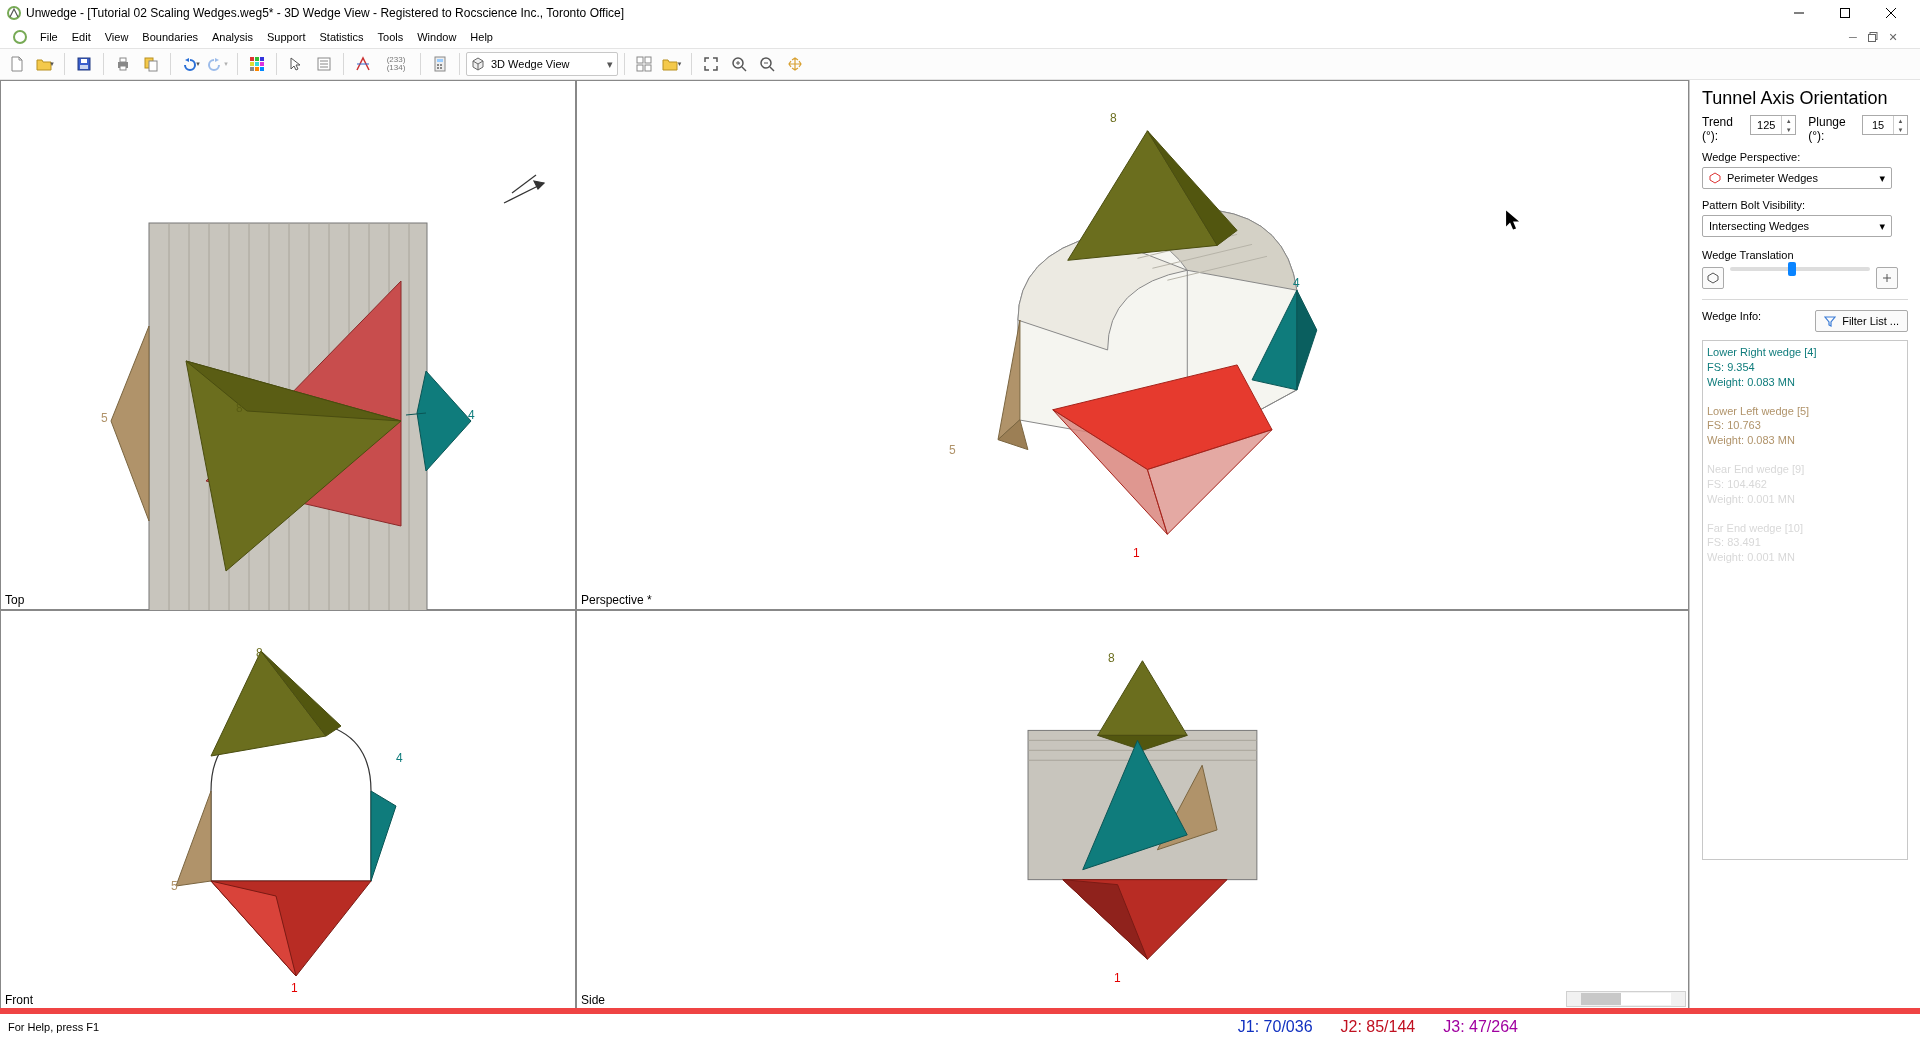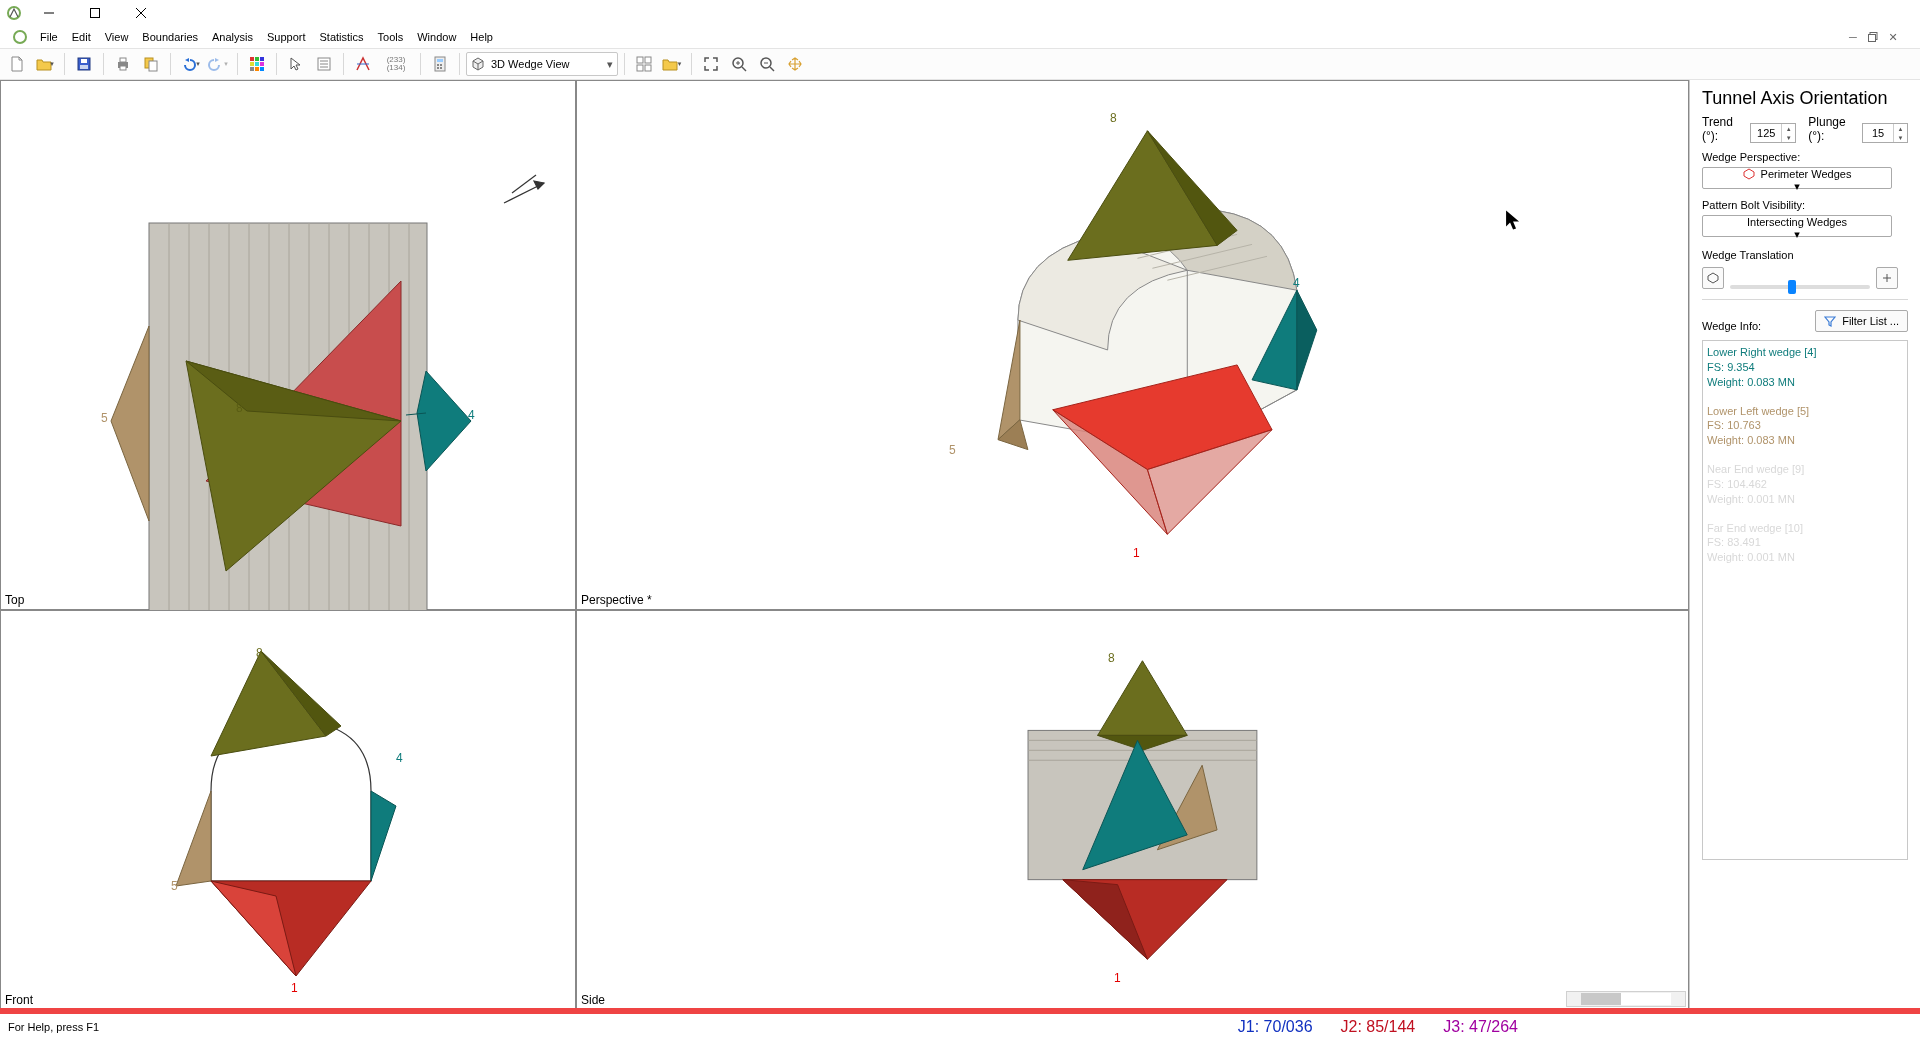--- a/index.html
+++ b/index.html
@@ -24,46 +24,47 @@
 .pane { position:absolute; border:1px solid #888; background:#fff; }
 .pane .lbl { position:absolute; left:4px; bottom:2px; font-size:12px; }
 .wlabel { position:absolute; font-size:12px; }
 .side { position:absolute; right:0; top:80px; width:230px; bottom:30px; padding:8px 12px; background:#fff; font-size:12px;}
 .side .section-title { font-size:18px; margin-bottom:6px;}
 .side label { font-size:12px;}
 .spin { display:inline-flex; border:1px solid #aaa; height:20px; align-items:center; background:#fff;}
 .spin input { width:30px; border:none; text-align:center; font-size:11px; outline:none;}
 .spin .ar { width:14px; display:flex; flex-direction:column; border-left:1px solid #ccc;}
 .spin .ar div { height:9px; display:flex; align-items:center; justify-content:center; font-size:6px; color:#555;}
-.sel { width:190px; height:22px; border:1px solid #aaa; display:flex; align-items:center; padding:0 6px; justify-content:space-between; background:#fff; border-radius:2px;flex-direction:column;}
+.sel { width:190px; height:22px; border:1px solid #aaa; display:flex; align-items:center; padding:0 6px; justify-content:space-between; background:#fff; border-radius:2px;}
 .slider { height:4px; background:#ddd; position:relative; width:140px; border-radius:2px;}
 .slider .thumb { width:8px; height:14px; background:#0a84ff; position:absolute; top:-5px; border-radius:2px;}
 .sbtn { width:22px; height:22px; border:1px solid #aaa; display:flex; align-items:center; justify-content:center; background:#fafafa; border-radius:2px;}
 .filterbtn { height:22px; border:1px solid #aaa; display:flex; align-items:center; padding:0 8px; gap:6px; background:#fafafa; border-radius:2px;}
 .wedgeinfo { border:1px solid #c8c8c8; margin-top:6px; height:520px; padding:4px; overflow:auto; font-size:12px; line-height:1.35;}
 .wedgeinfo .wg { margin-bottom:14px;}
 .status { position:absolute; left:0; right:0; bottom:0; height:32px; border-top:6px solid #ef4444; display:flex; align-items:center; padding:0 8px; font-size:12px;}
 .status .sp { flex:1;}
 .status .jc { margin:0 14px; font-size:16px;}
 svg { display:block; }
 .hscroll { position:absolute; right:2px; bottom:2px; width:120px; height:16px; background:#f1f1f1; border:1px solid #d0d0d0;}
 .hscroll .htr { position:absolute; left:14px; right:14px; top:1px; bottom:1px; background:#fff;}
 .hscroll .hth { position:absolute; top:1px; bottom:1px; background:#c8c8c8;}
-.row { display:flex; align-items:flex-end; gap:6px; margin-bottom:8px;}
+.row { display:flex; align-items:flex-start; gap:6px; margin-bottom:8px;}
 </style>
 </head>
 <body>
 
 <div class="titlebar">
   <span class="logo">
     <svg width="16" height="16" viewBox="0 0 16 16">
         <circle cx="8" cy="8" r="6" fill="none" stroke="#7a5" stroke-width="2"></circle>
         <path d="M4 12 L8 4 L12 12" fill="none" stroke="#555" stroke-width="1.2"></path>
       </svg>
   </span>
+  <span class="title">Unwedge - [Tutorial 02 Scaling Wedges.weg5* - 3D Wedge View - Registered to Rocscience Inc., Toronto Office]</span>
   <div class="winbtns">
     <div class="winbtn">
         <svg width="10" height="10">
           <line x1="0" y1="5" x2="10" y2="5" stroke="#000"></line>
         </svg>
       </div>
     <div class="winbtn">
         <svg width="10" height="10">
           <rect x="0.5" y="0.5" width="9" height="9" fill="none" stroke="#000"></rect>
         </svg>

